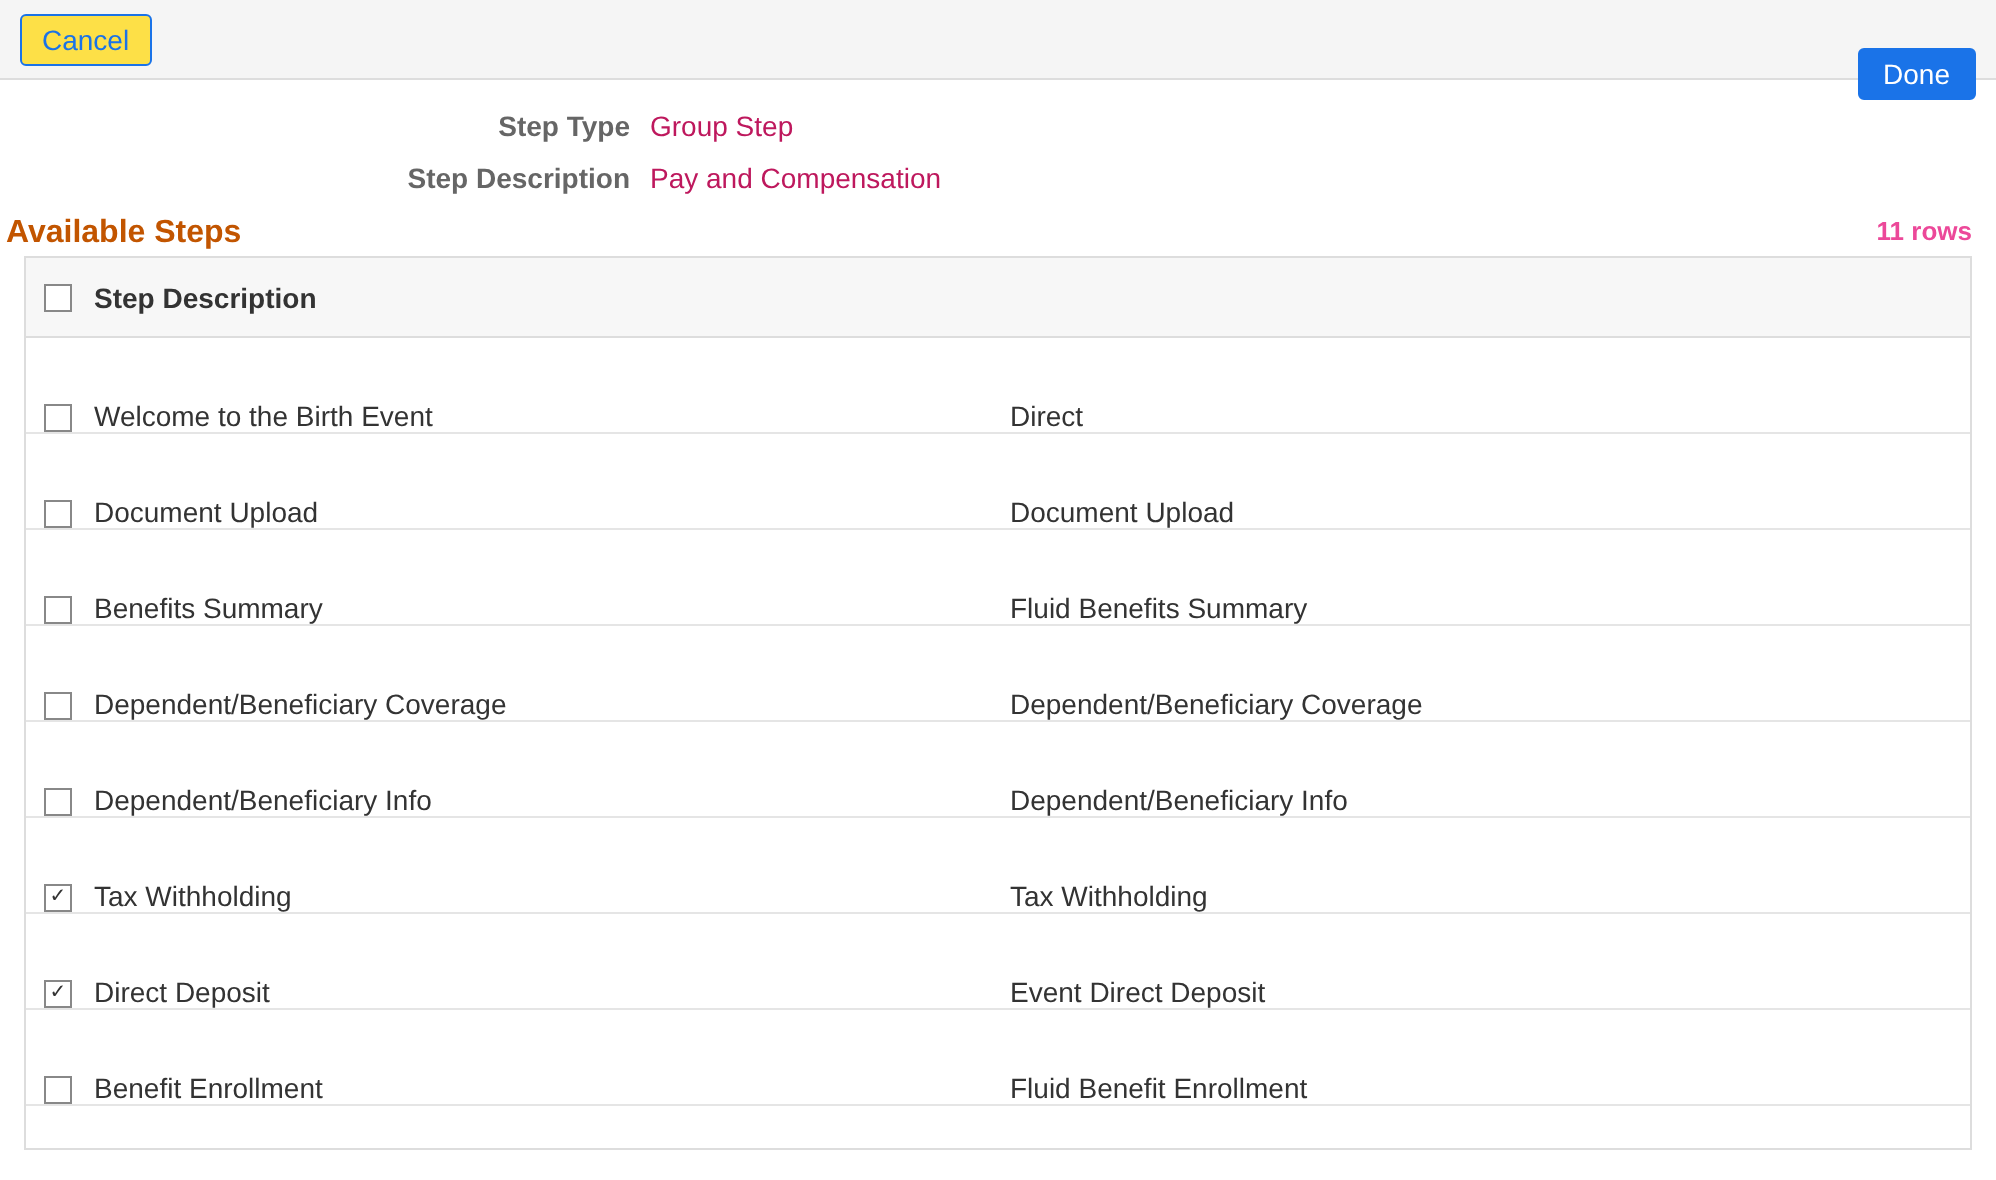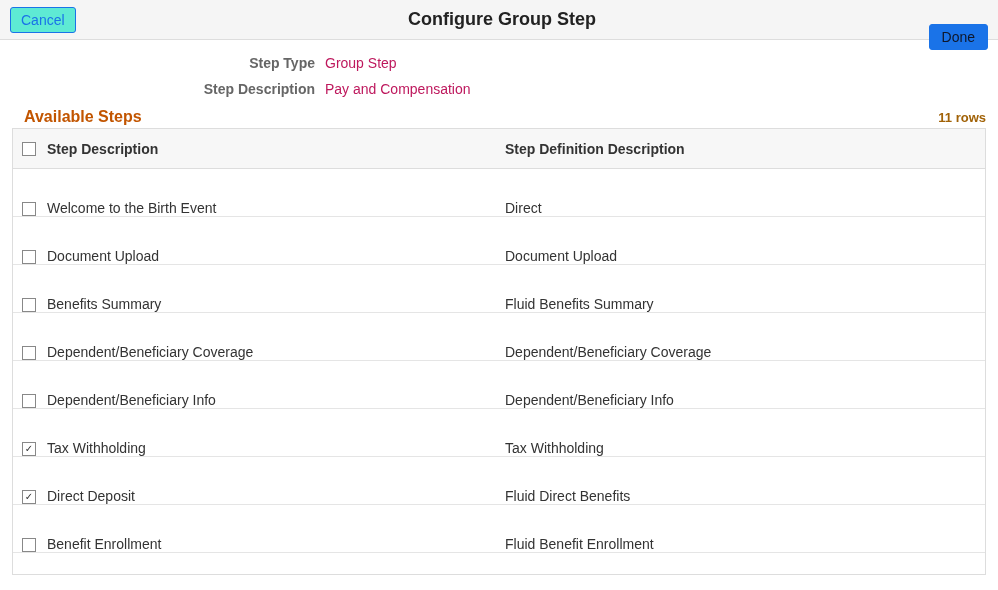--- a/index.html
+++ b/index.html
@@ -19,37 +19,37 @@
     .header {
       display: flex;
       align-items: center;
       justify-content: space-between;
       background: #f5f5f5;
       border-bottom: 1px solid #ddd;
       padding: 6px 10px;
       height: 40px;
     }
     .btn-cancel {
-      background: #5eead4;
+      background: #fde047;
       border: 1px solid #1a73e8;
       color: #1a73e8;
       border-radius: 3px;
       padding: 4px 10px;
       font-size: 14px;
       cursor: pointer;
     }
     .header-title {
       font-size: 18px;
       font-weight: bold;
       color: #222;
     }
     .btn-done {
       background: #1a73e8;
       border: 1px solid #1a73e8;
-      color: #0f172a;
+      color: #ffffff;
       border-radius: 3px;
       padding: 4px 12px;
       font-size: 14px;
       cursor: pointer;
       margin-top: 34px;
     }
     .info-section {
       padding: 10px 0 6px 0;
       background: #fff;
     }
@@ -63,31 +63,31 @@
       text-align: right;
       color: #666;
       font-weight: bold;
       padding-right: 10px;
     }
     .info-value {
       color: #be185d;
     }
     .available-header {
       display: flex;
-      align-items: center;
+      align-items: flex-start;
       justify-content: space-between;
-      padding: 0 12px 2px 24px;
+      padding: 0 12px 2px 3px;
     }
     .available-title {
       color: #c25500;
       font-size: 16px;
       font-weight: bold;
     }
     .row-count {
-      color: #a16207;
+      color: #ec4899;
       font-size: 13px;
       font-weight: bold;
     }
     .table-container {
       border: 1px solid #ddd;
       margin: 0 12px;
       position: relative;
     }
     .table-header {
       display: flex;
@@ -153,21 +153,20 @@
     }
     .table-body::-webkit-scrollbar-thumb {
       background: #c1c1c1;
     }
   </style>
 </head>
 <body>
 
 <div class="header">
   <button class="btn-cancel">Cancel</button>
-  <div class="header-title">Configure Group Step</div>
   <button class="btn-done">Done</button>
 </div>
 
 <div class="info-section">
   <div class="info-row">
     <div class="info-label">Step Type</div>
     <div class="info-value">Group Step</div>
   </div>
   <div class="info-row">
     <div class="info-label">Step Description</div>
@@ -179,21 +178,20 @@
   <div class="available-title">Available Steps</div>
   <div class="row-count">11 rows</div>
 </div>
 
 <div class="table-container">
   <div class="table-header">
     <div class="col-checkbox">
       <span class="checkbox"></span>
     </div>
     <div class="col-desc">Step Description</div>
-    <div class="col-def">Step Definition Description</div>
   </div>
   <div class="table-body" id="table-body">
 
   <div class="table-row">
         <div class="col-checkbox">
           <span class="checkbox"></span>
         </div>
         <div class="cell-desc">Welcome to the Birth Event</div>
         <div class="cell-def">Direct</div>
       </div>
@@ -230,21 +228,21 @@
           <span class="checkbox checked"></span>
         </div>
         <div class="cell-desc">Tax Withholding</div>
         <div class="cell-def">Tax Withholding</div>
       </div>
       <div class="table-row">
         <div class="col-checkbox">
           <span class="checkbox checked"></span>
         </div>
         <div class="cell-desc">Direct Deposit</div>
-        <div class="cell-def">Fluid Direct Benefits</div>
+        <div class="cell-def">Event Direct Deposit</div>
       </div>
       <div class="table-row">
         <div class="col-checkbox">
           <span class="checkbox"></span>
         </div>
         <div class="cell-desc">Benefit Enrollment</div>
         <div class="cell-def">Fluid Benefit Enrollment</div>
       </div>
     </div>
 </div>

